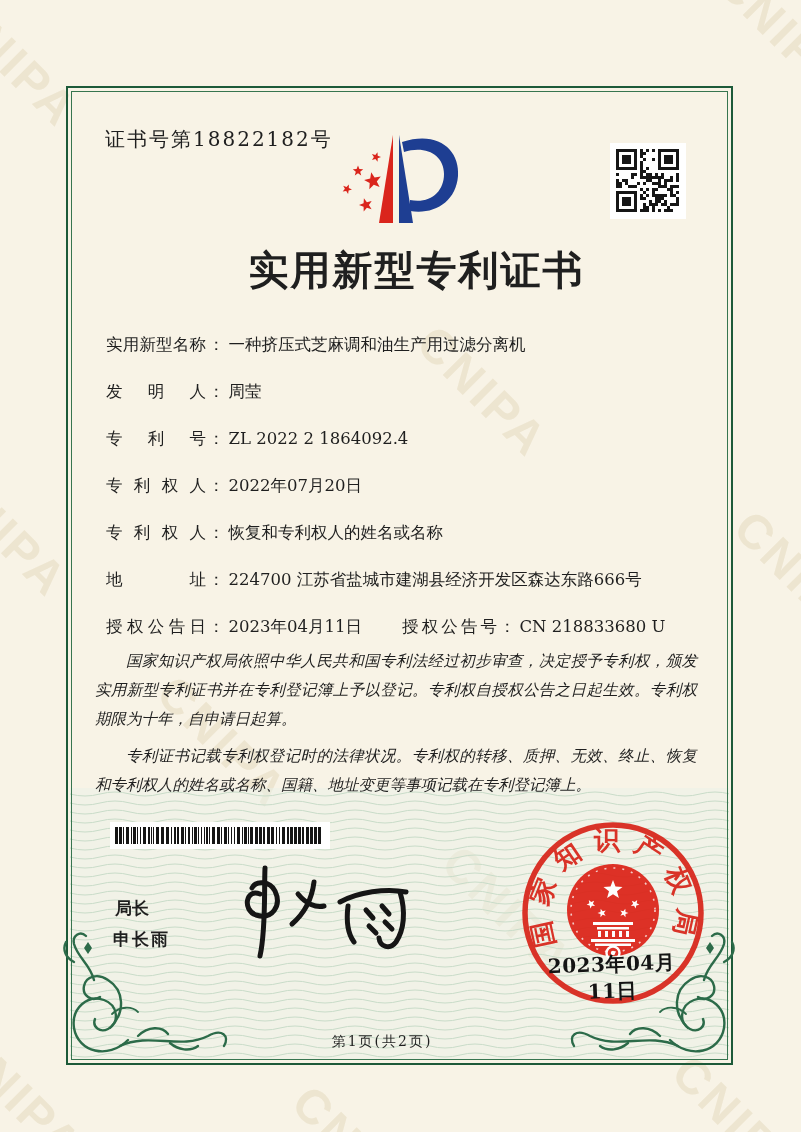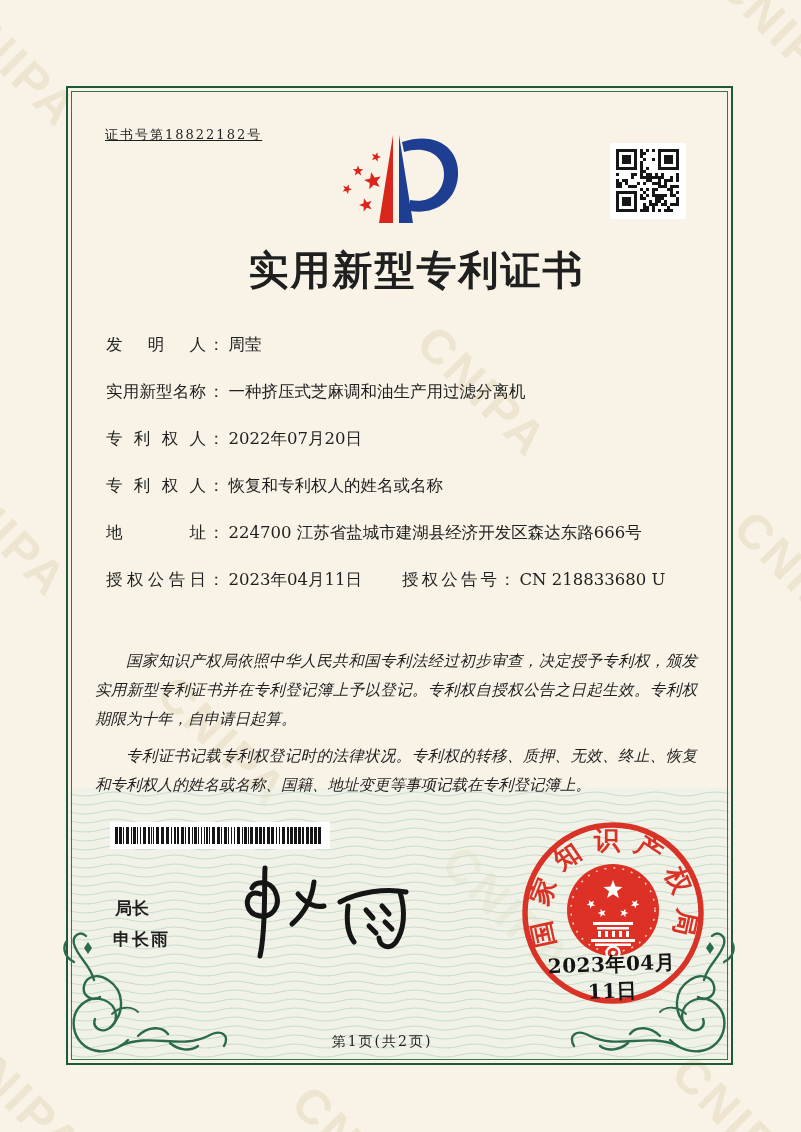--- a/index.html
+++ b/index.html
@@ -13,21 +13,21 @@
   #wavezone{position:absolute;left:70px;top:788px;z-index:1;}
   
   .frame{position:absolute;left:66px;top:86px;width:663px;height:975px;
          border:2.5px solid #1d5a39;z-index:2;}
   .frame-inner{position:absolute;inset:3px;border:1.2px solid #37754f;}
   
   .flourish{position:absolute;z-index:3;}
   #flourish-right{transform:scaleX(-1);}
   
   .content{position:absolute;inset:0;z-index:4;}
-  .certno{position:absolute;left:105px;top:126px;font-size:13px;letter-spacing:2px;text-decoration:underline;}
+  .certno{position:absolute;left:105px;top:126px;font-size:20px;letter-spacing:2px;}
   .logo{position:absolute;left:326px;top:124px;}
   .qrbox{position:absolute;left:610px;top:143px;width:76px;height:76px;background:#fff;}
   #qr{position:absolute;left:6px;top:6px;width:63px;height:63px;display:grid;
       grid-template-columns:repeat(21,3px);grid-template-rows:repeat(21,3px);}
   #qr div{width:3px;height:3px;}
   #qr .on{background:#161616;}
   .title{position:absolute;left:0;top:243px;width:100%;text-align:center;
          font-size:40px;font-weight:700;letter-spacing:2px;padding-left:16px;}
   .fields{position:absolute;left:106px;top:321px;width:600px;font-size:16.5px;}
   .frow{position:relative;height:47px;line-height:47px;white-space:nowrap;}
@@ -593,24 +593,27 @@
           <div class="on"></div>
           <div></div>
           <div></div>
         </div>
       </div>
 
     <div class="title">实用新型专利证书</div>
 
     <div class="fields">
       <div class="frow">
+        <span class="flabel">实用新型名称</span><span class="fcolon">：</span><span class="fvalue">一种挤压式芝麻调和油生产用过滤分离机</span>
+      </div>
+      <div class="frow">
         <span class="flabel">发明人</span><span class="fcolon">：</span><span class="fvalue">周莹</span>
       </div>
       <div class="frow">
-        <span class="flabel">实用新型名称</span><span class="fcolon">：</span><span class="fvalue">一种挤压式芝麻调和油生产用过滤分离机</span>
+        <span class="flabel">专利号</span><span class="fcolon">：</span><span class="fvalue">ZL 2022 2 1864092.4</span>
       </div>
       <div class="frow">
         <span class="flabel">专利权人</span><span class="fcolon">：</span><span class="fvalue">2022年07月20日</span>
       </div>
       <div class="frow">
         <span class="flabel">专利权人</span><span class="fcolon">：</span><span class="fvalue">恢复和专利权人的姓名或名称</span>
       </div>
       <div class="frow">
         <span class="flabel">地址</span><span class="fcolon">：</span><span class="fvalue">224700 江苏省盐城市建湖县经济开发区森达东路666号</span>
       </div>

